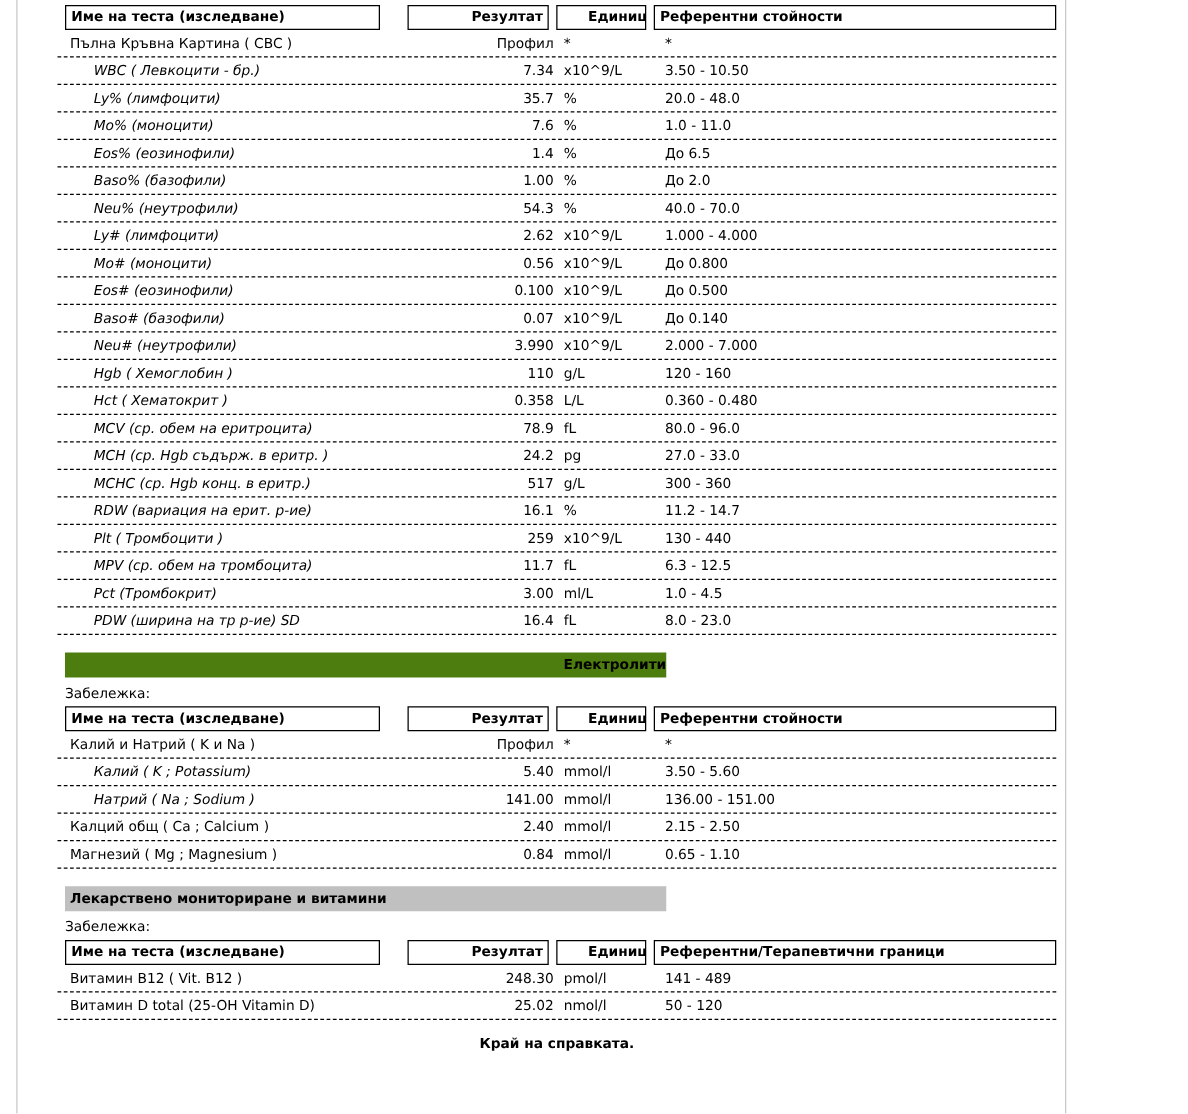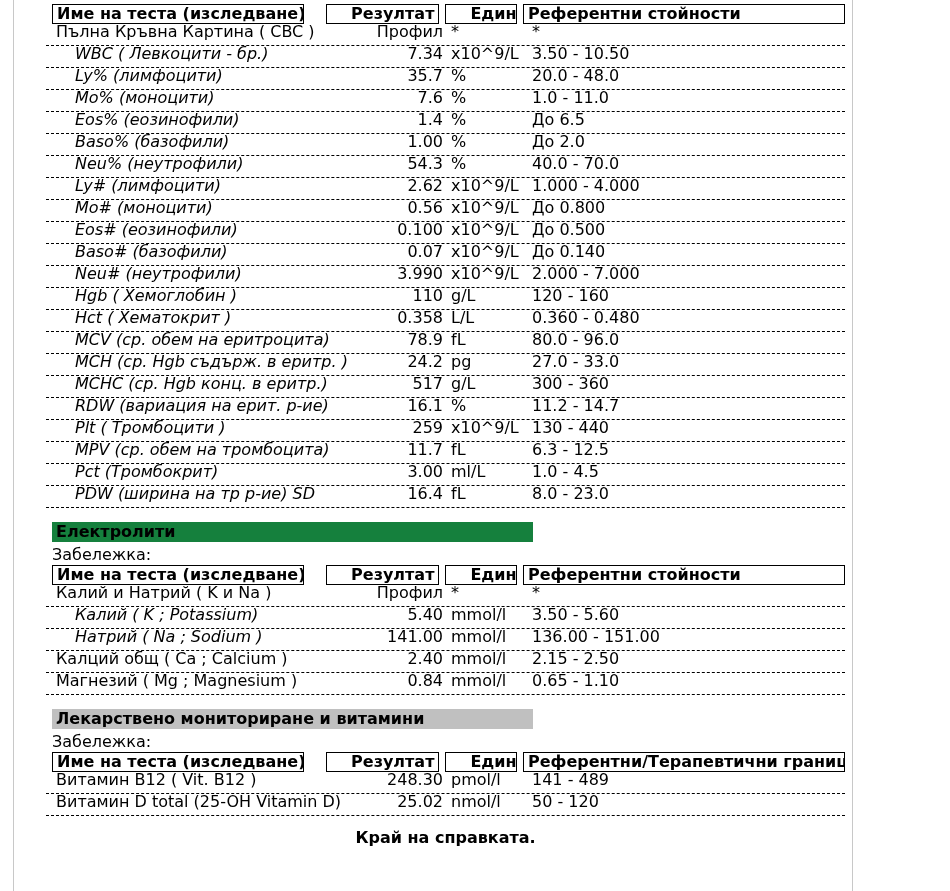--- a/index.html
+++ b/index.html
@@ -1,21 +1,21 @@
 <!DOCTYPE html>
 <html><head>
 <meta charset="utf-8">
 <style>
   html,body { margin:0; padding:0; background:#ffffff; }
   .page {
     position:relative;
     width:950px; height:891px;
     background:#ffffff;
     font-family:"DejaVu Sans","Liberation Sans",sans-serif;
-    font-size:16px; color:#000;
+    font-size:11px; color:#000;
     overflow:hidden;
   }
   .frame-line { position:absolute; top:0; bottom:0; width:1px; background:#c8c8c8; }
   .frame-left  { left:13px; }
   .frame-right { left:852px; }
 
   .content { position:absolute; left:46px; top:4px; width:799px; }
 
   
   .hdr { display:flex; margin-left:6px; height:20px; }
@@ -196,21 +196,21 @@
             <span class="cell c-units">ml/L</span>
             <span class="cell c-ref">1.0 - 4.5</span>
           </div>
           <div class="row sub">
             <span class="cell c-name">PDW (ширина на тр р-ие) SD</span>
             <span class="cell c-result">16.4</span>
             <span class="cell c-units">fL</span>
             <span class="cell c-ref">8.0 - 23.0</span>
           </div>
         </div>
-        <div class="section-bar" style="background: #15803d;"><span>Електролити</span></div>
+        <div class="section-bar" style="background: #4d7c0f; text-align: right;"><span>Електролити</span></div>
         <div class="note">Забележка:</div>
         <div class="hdr">
           <div class="hcell hc1">Име на теста (изследване)</div>
           <div class="hcell hc2">Резултат</div>
           <div class="hcell hc3">Единици</div>
           <div class="hcell hc4">Референтни стойности</div>
         </div>
         <div>
           <div class="row">
             <span class="cell c-name">Калий и Натрий ( K и Na )</span>

